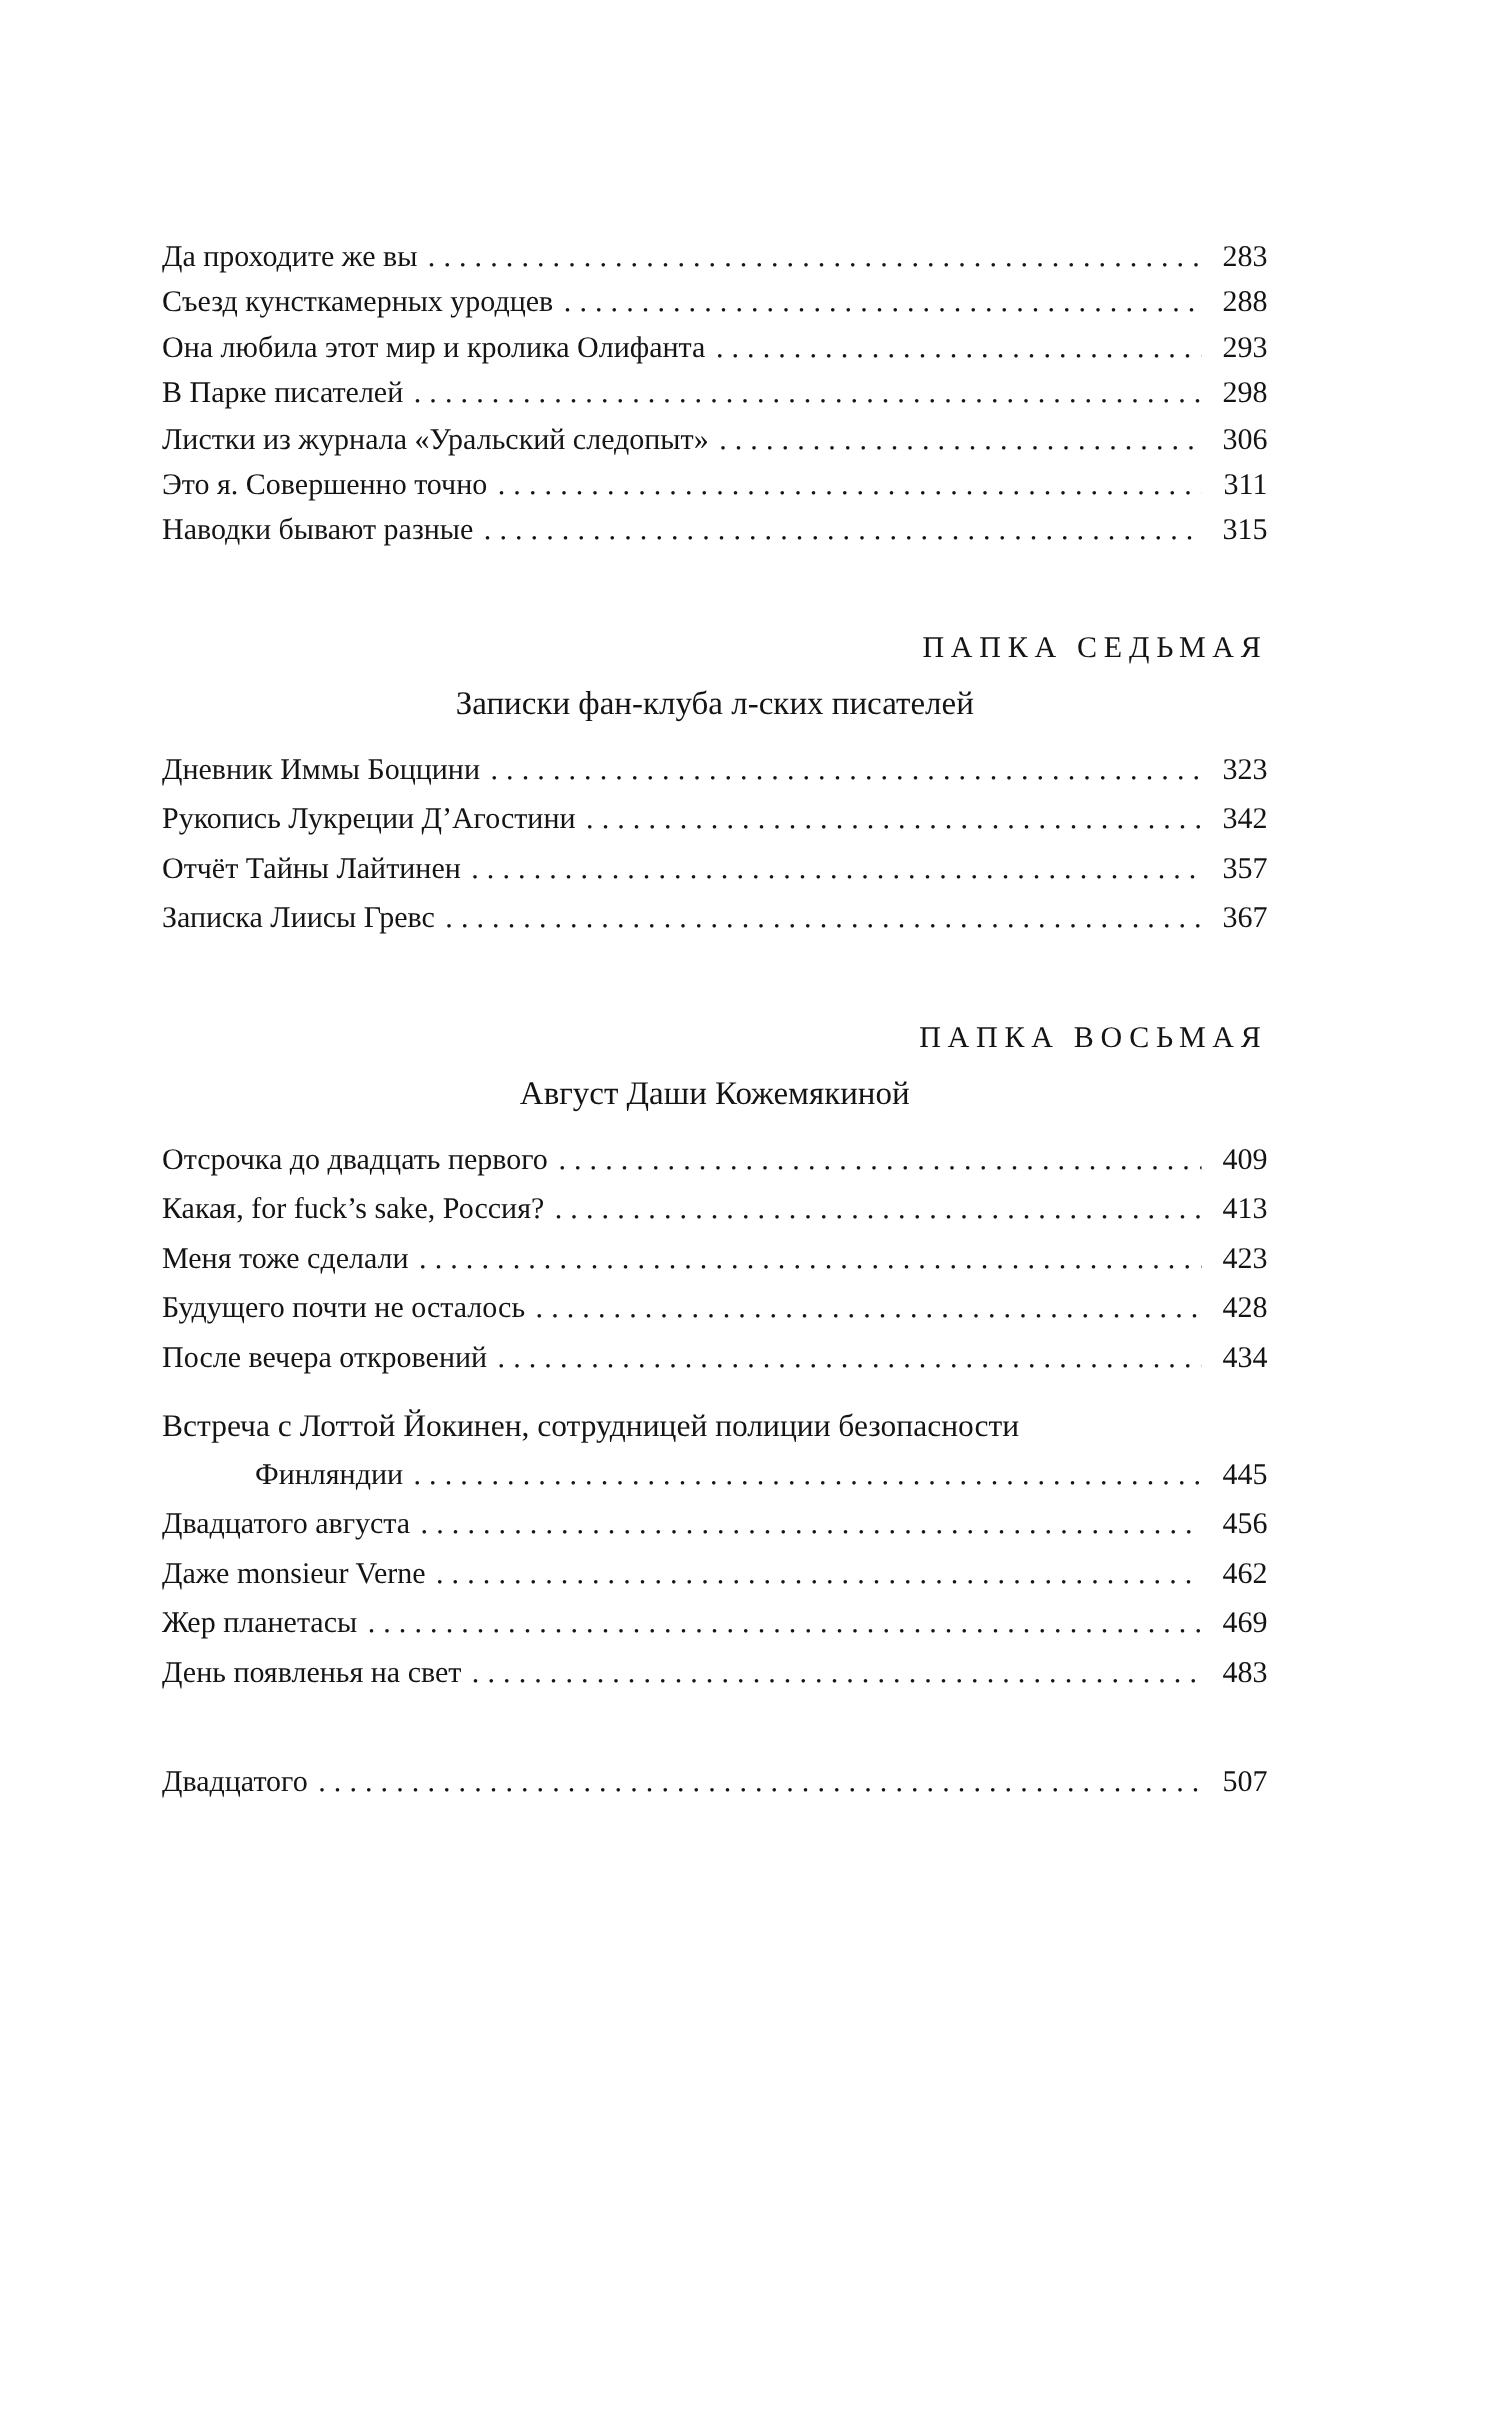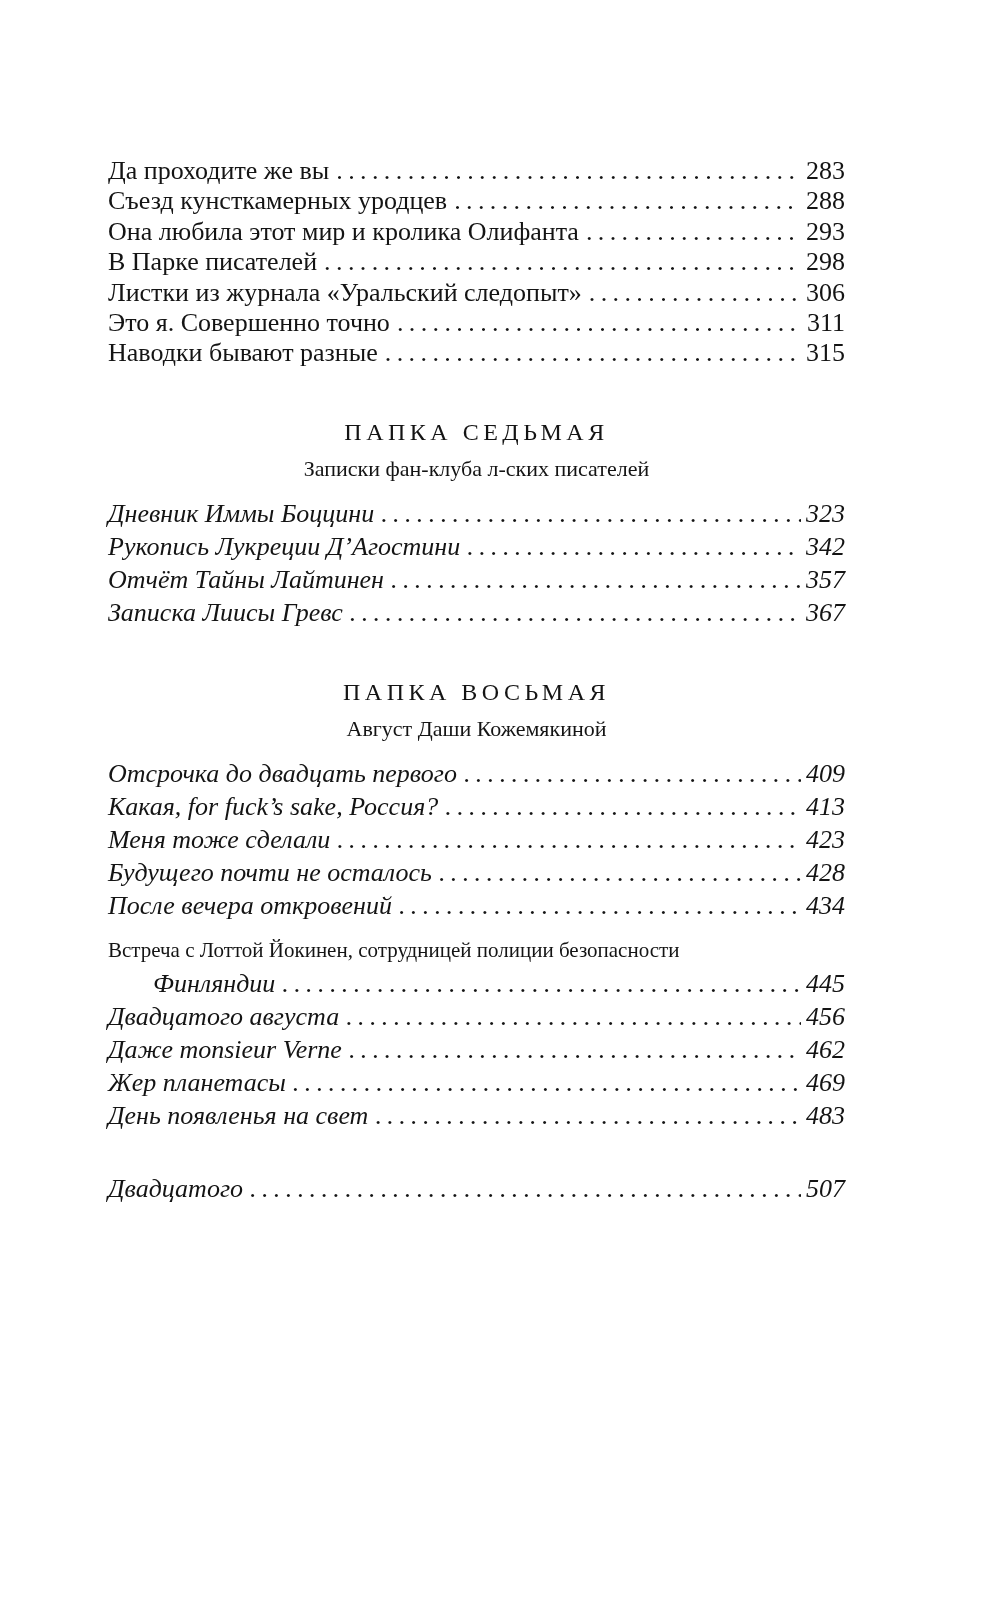--- a/index.html
+++ b/index.html
@@ -14,58 +14,59 @@
   }
   .toc {
     position: absolute;
     left: 108px;
     top: 156px;
     width: 737px;
   }
   .toc-row {
     display: flex;
     align-items: flex-start;
-    font-size: 26px;
+    font-size: 20px;
     line-height: 30.4px;
     white-space: nowrap;
   }
   .folder-section .toc-row,
-  .notes .toc-row { line-height: 33px; font-style: italic; }
+  .notes .toc-row { line-height: 33px; }
   .entry-title { flex: 0 0 auto; }
   .dots {
     flex: 1 1 auto;
     overflow: hidden;
     white-space: nowrap;
     margin: 0 2px 0 7px;
   }
   .dots::after {
     content: "..........................................................................................................";
     letter-spacing: 5.4px;
   }
   .pagenum {
     flex: 0 0 auto;
     min-width: 42px;
     text-align: right;
   }
   .folder-section { margin-top: 44px; text-align: center; }
   .heading {
-    font-size: 24px;
+    font-size: 20px;
     font-weight: 400;
     letter-spacing: 4.5px;
     line-height: 38px;
+    text-align: right;
   }
   .subheading { font-size: 22px; line-height: 36px; }
   .folder-section .entries { margin-top: 10px; text-align: left; }
   .entry-line1 {
     font-size: 21px;
     line-height: 33px;
     white-space: nowrap;
     margin-top: 12px;
   }
-  .toc-row.continuation { margin-left: 45px; }
+  .toc-row.continuation { margin-left: 62px; }
   .notes { margin-top: 40px; }
 </style>
 </head>
 <body>
 
 <div class="page">
   <main class="toc">
 
     <section class="entries leading">
         <div class="toc-row">

